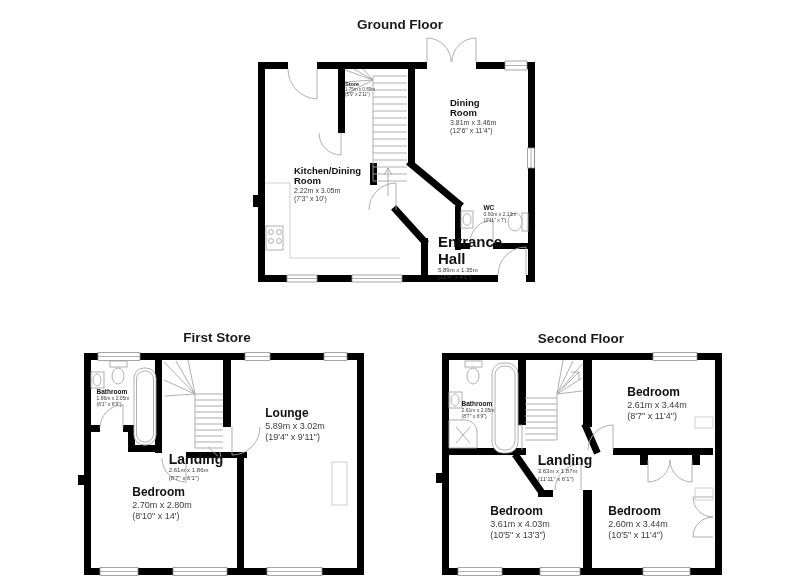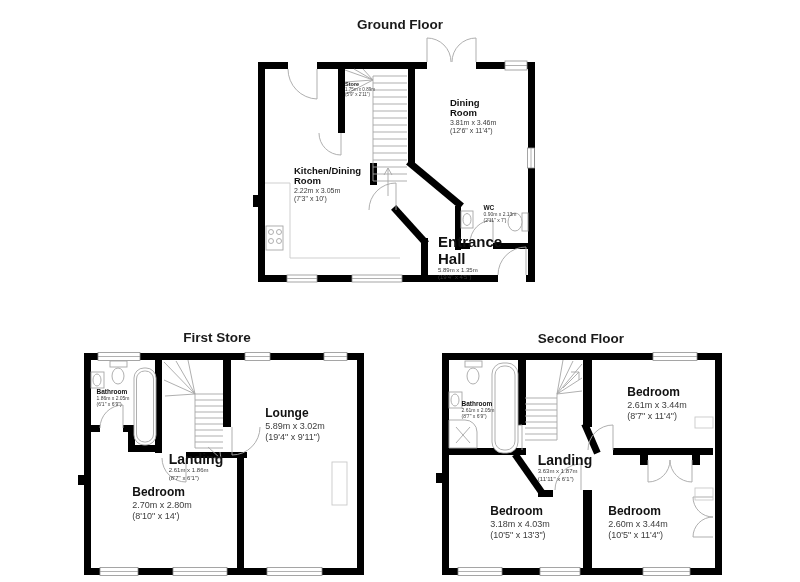--- a/index.html
+++ b/index.html
@@ -306,21 +306,21 @@
     <span class="rd nw">2.61m x 3.44m</span>
     <span class="rd nw">(8'7" x 11'4")</span>
   </div>
   <div class="room-label sz-sm2" style="left:565px;top:468px">
     <span class="rn nw">Landing</span>
     <span class="rd nw">3.63m x 1.87m</span>
     <span class="rd nw">(11'11" x 6'1")</span>
   </div>
   <div class="room-label sz-lg" style="left:520px;top:519px">
     <span class="rn nw">Bedroom</span>
-    <span class="rd nw">3.18m x 4.03m</span>
+    <span class="rd nw">3.61m x 4.03m</span>
     <span class="rd nw">(10'5" x 13'3")</span>
   </div>
   <div class="room-label sz-lg" style="left:638px;top:519px">
     <span class="rn nw">Bedroom</span>
     <span class="rd nw">2.60m x 3.44m</span>
     <span class="rd nw">(10'5" x 11'4")</span>
   </div>
 
 </div>
 

